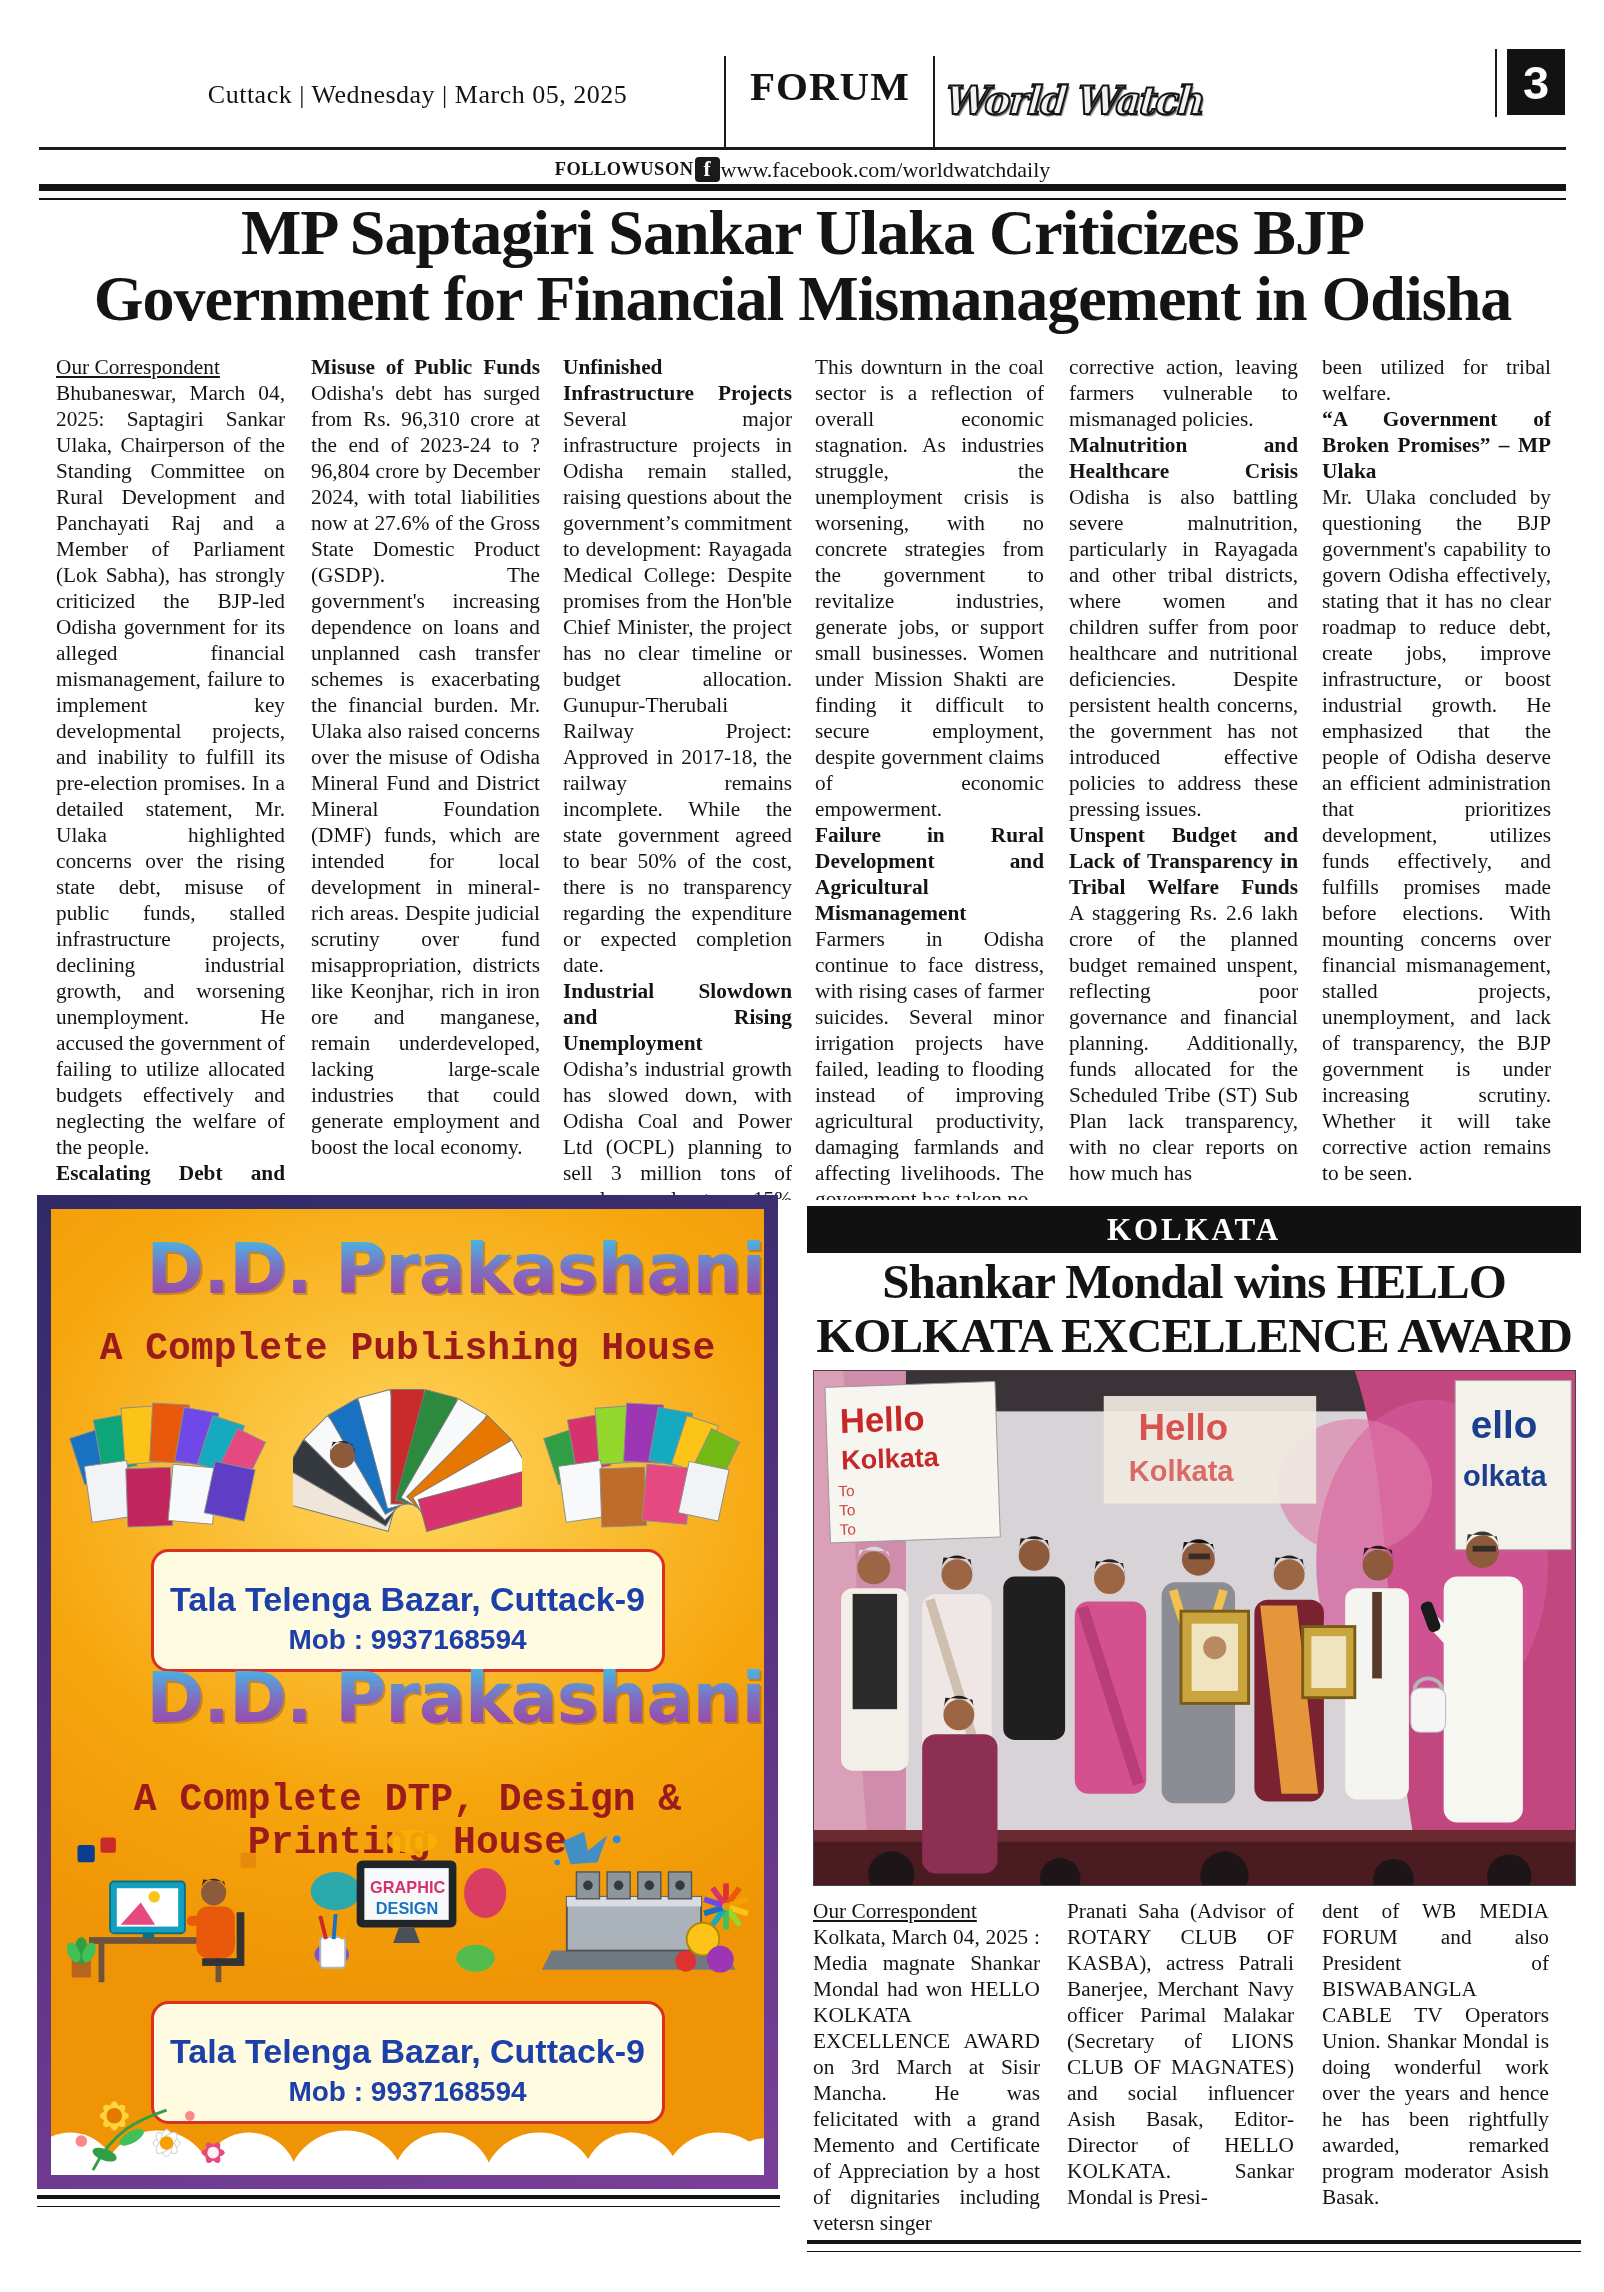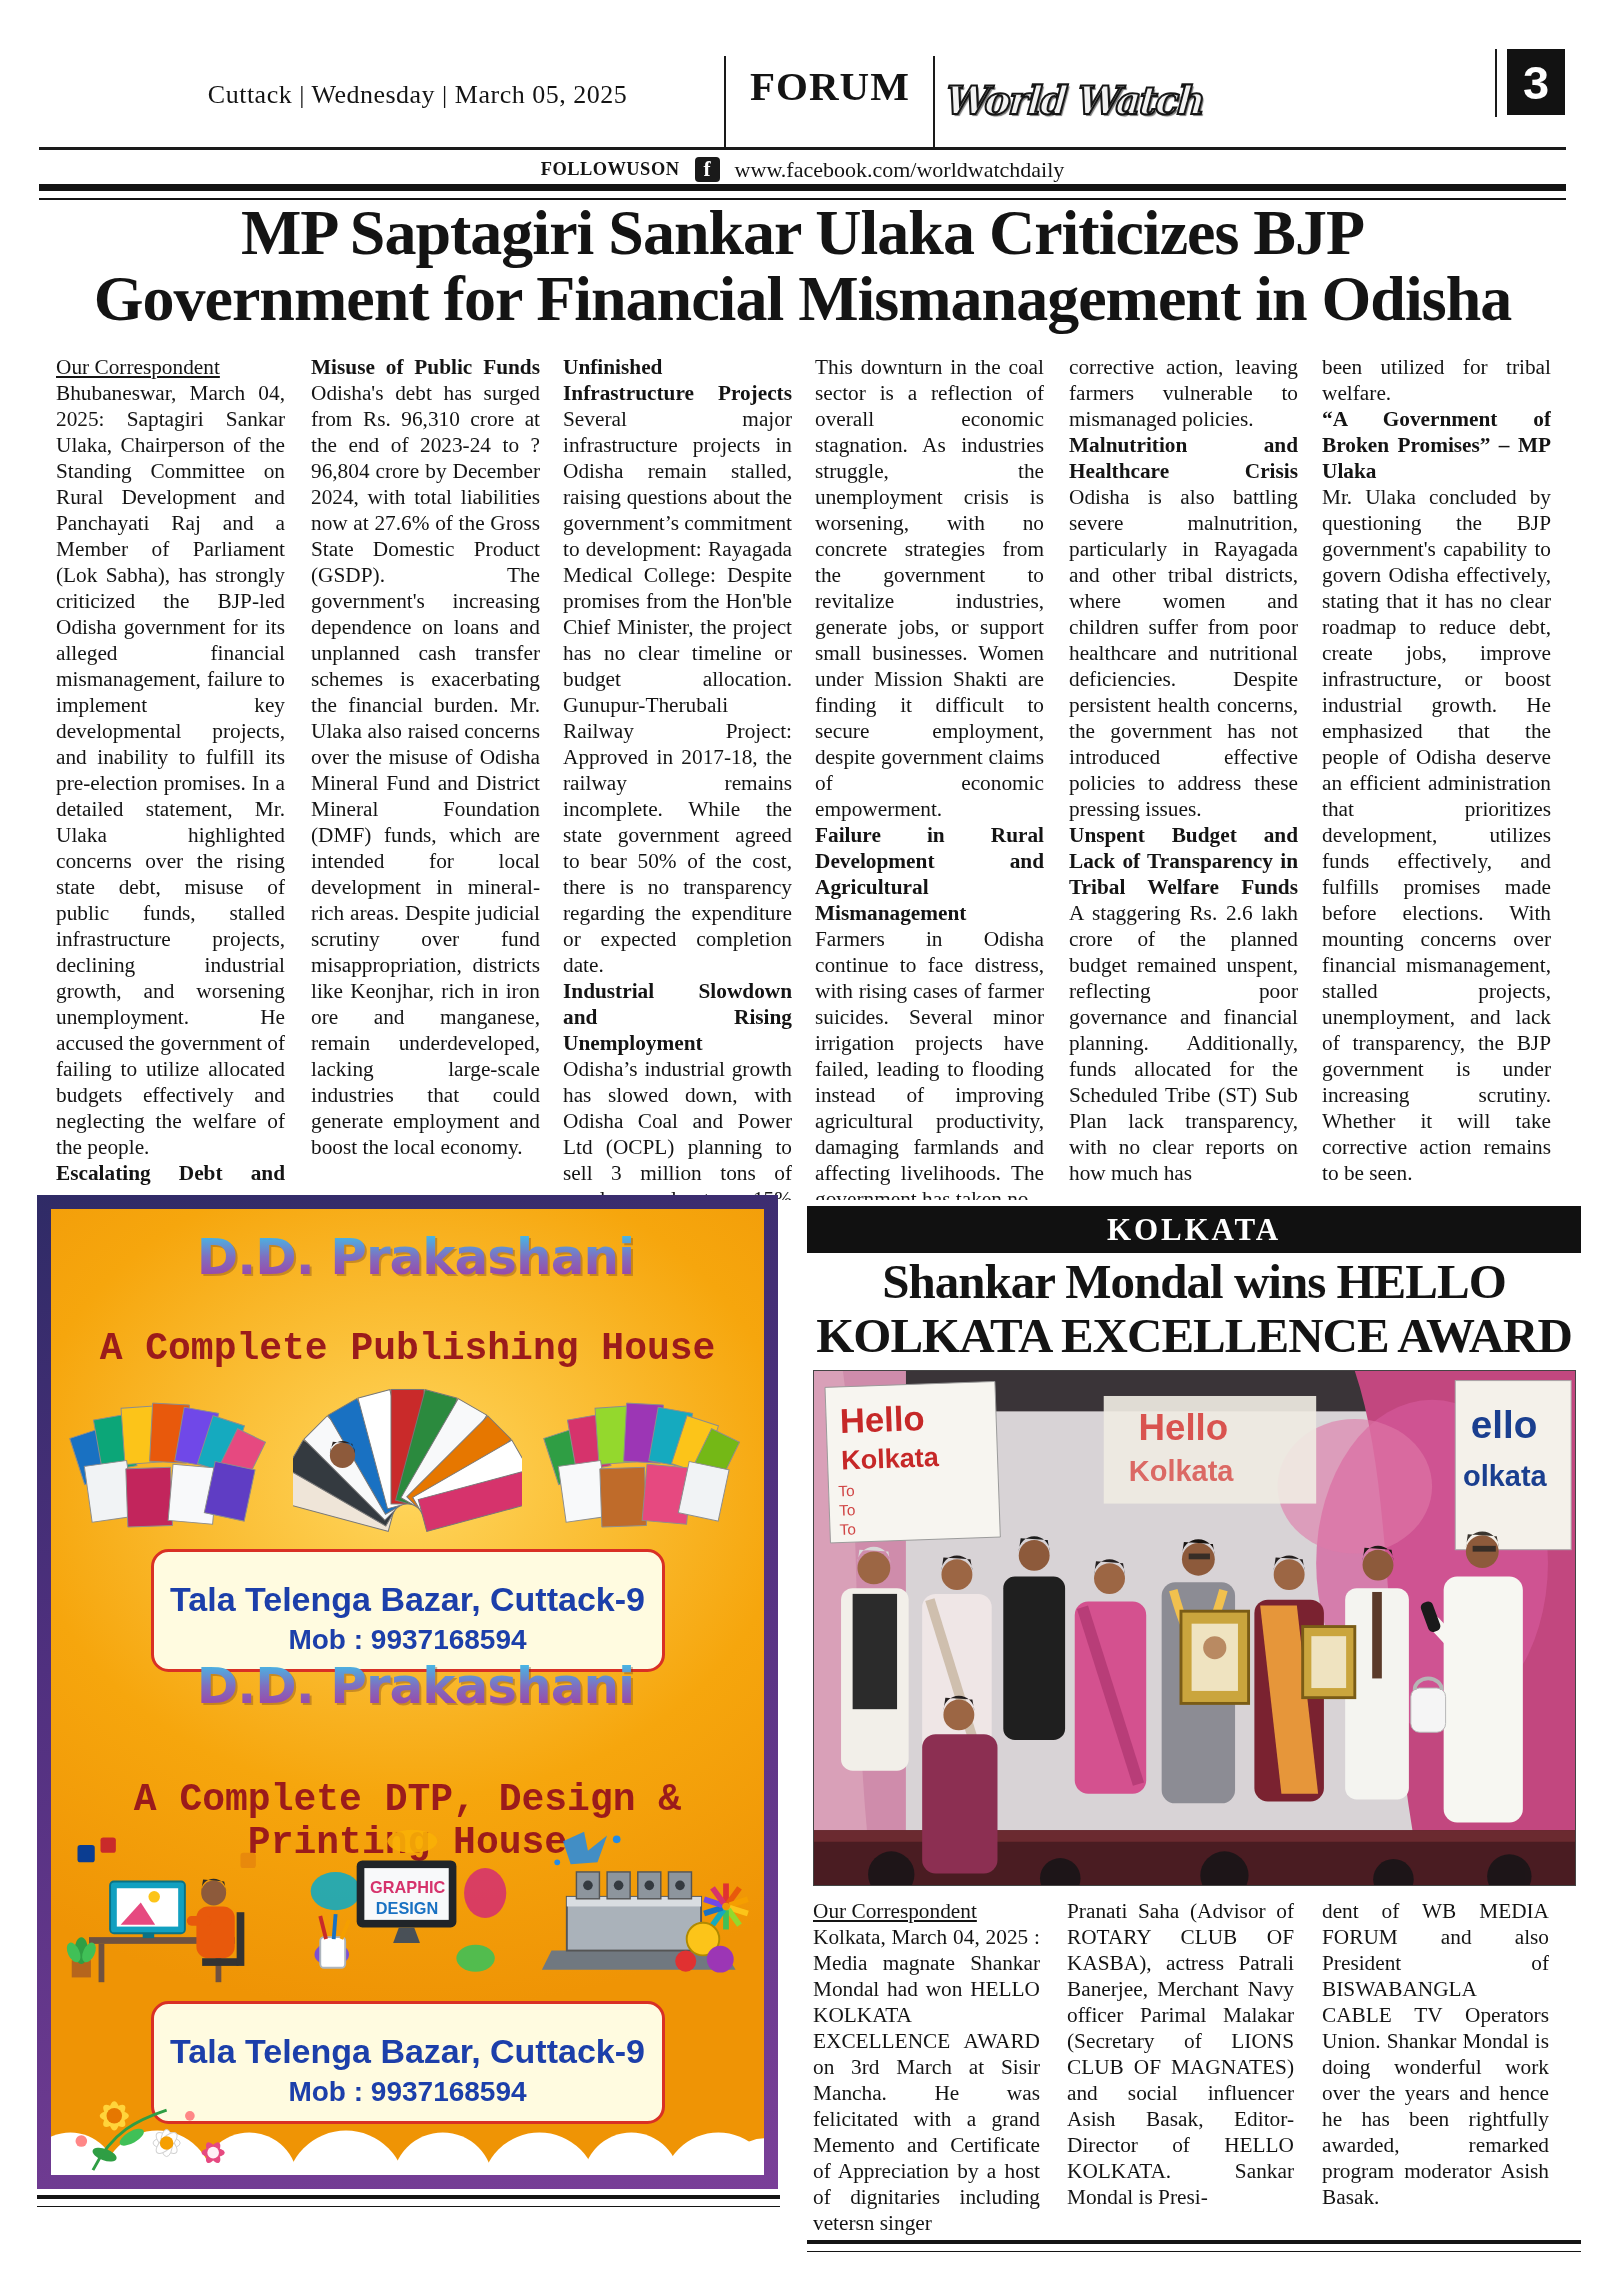--- a/index.html
+++ b/index.html
@@ -16,21 +16,21 @@
            font-size:41px;font-weight:bold;letter-spacing:1px;}
   .logo{position:absolute;left:946px;top:56px;width:233px;height:89px;line-height:89px;
         font-family:"DejaVu Serif",serif;font-style:italic;font-weight:bold;font-size:39px;
         letter-spacing:-1.9px;color:#f2f2f2;-webkit-text-stroke:2.1px #161616;
         text-shadow:1.9px 1.9px 1px #777;transform:skewX(-4deg);white-space:nowrap;}
   .pagebox{position:absolute;left:1507px;top:49px;width:58px;height:66px;background:#121212;
            display:flex;align-items:center;justify-content:center;}
   .pagebox span{color:#fff;font-family:"Liberation Sans",sans-serif;font-weight:bold;font-size:47px;}
   .rule-thin{position:absolute;left:39px;top:147px;width:1527px;border-top:3.9px solid #1a1a1a;}
   .follow{position:absolute;left:0;top:155px;width:100%;height:29px;display:flex;
-          align-items:center;justify-content:center;gap:15px;}
+          align-items:center;justify-content:center;gap:1px;}
   .follow-label{font-size:18.4px;font-weight:bold;word-spacing:-4.9px;letter-spacing:0.5px;}
   .fb-icon{display:inline-flex;width:25px;height:25px;background:var(--facebook-dark,#1a1a1a);
            color:#fff;border-radius:3.9px;align-items:center;justify-content:center;
            font-family:"Liberation Serif",serif;font-weight:bold;font-size:21.3px;}
   .fb-url{font-size:22px;}
   .rule-thick{position:absolute;left:39px;top:184px;width:1527px;height:15.5px;
               border-top:7.8px solid #141414;border-bottom:2.9px solid #141414;box-sizing:border-box;}
   
   .headline{position:absolute;left:0;top:200px;width:100%;margin:0;text-align:center;
             font-size:64px;line-height:66px;font-weight:bold;letter-spacing:-1px;}
@@ -54,22 +54,22 @@
           box-sizing:border-box;}
   .krule{position:absolute;left:807px;top:2240px;width:774px;height:11.6px;
          border-top:4.9px solid #141414;border-bottom:1.9px solid #141414;box-sizing:border-box;}
   .lrule{position:absolute;left:37px;top:2195px;width:743px;height:11.6px;
          border-top:4.9px solid #141414;border-bottom:1.9px solid #141414;box-sizing:border-box;}
   
   .ad{position:absolute;left:37px;top:1195px;width:741px;height:994px;box-sizing:border-box;
       padding:13.6px;background:linear-gradient(165deg,#2f2b66 0%,#50307f 40%,#7a3f98 100%);}
   .ad-inner{position:relative;width:100%;height:100%;overflow:hidden;
       background:radial-gradient(ellipse 90% 55% at 50% 28%, var(--ad-bg-light,#ffd75e) 0%, var(--ad-bg,#f6a60d) 60%, #ef9405 100%);}
-  .ad-title{position:absolute;left:8px;width:100%;text-align:center;
-      font-family:"DejaVu Sans",sans-serif;font-weight:bold;font-size:50px;letter-spacing:-1px;
+  .ad-title{position:absolute;left:0;width:100%;text-align:right;
+      font-family:"DejaVu Sans",sans-serif;font-weight:bold;font-size:70px;letter-spacing:-1px;
       background:linear-gradient(180deg,var(--ad-title-top,#41bde8) 10%,#7f6fc0 50%,var(--ad-title-bottom,#a13fa3) 90%);
       -webkit-background-clip:text;background-clip:text;color:transparent;
       filter:drop-shadow(2.9px 2.9px 0 rgba(110,60,30,.35));}
   .t1{top:19.4px;} .t2{top:448px;}
   .ad-sub{position:absolute;left:0;width:100%;text-align:center;
       font-family:Liberation Mono, monospace;font-weight:bold;font-size:38px;
       color:var(--ad-subtitle,#9b1b1b);}
   .s1{top:118px;} .s2{top:569px;}
   .ad-row{position:absolute;left:0;width:100%;display:flex;justify-content:space-between;
       padding:0 5.8px;box-sizing:border-box;}

